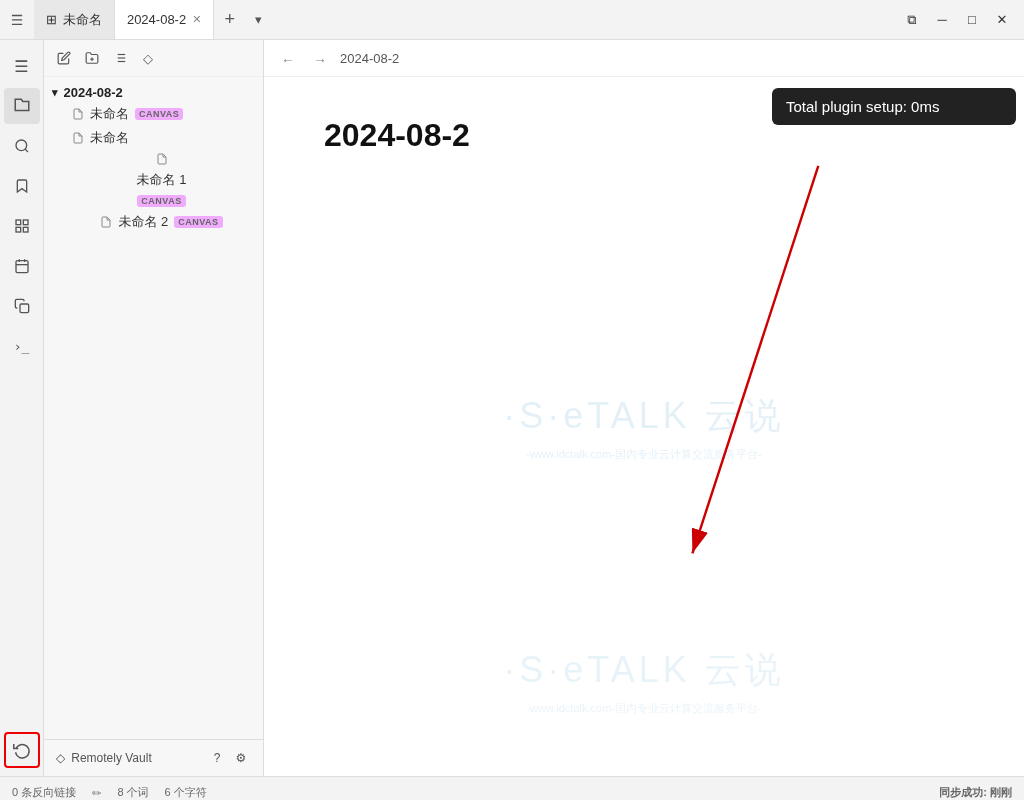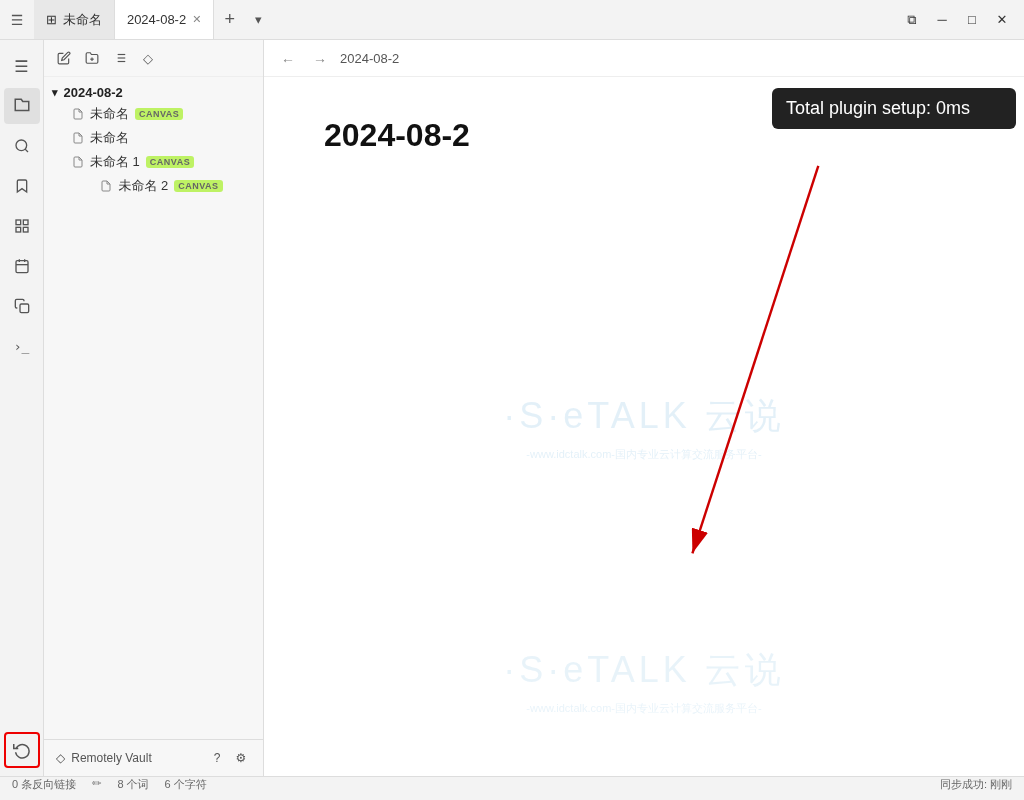--- a/index.html
+++ b/index.html
@@ -110,21 +110,21 @@
       font-size: 13px; color: #333;
       cursor: pointer; display: flex; align-items: center; gap: 6px;
       white-space: nowrap; overflow: hidden; text-overflow: ellipsis;
     }
     .file-item-group {
       font-weight: 600; color: #222; font-size: 13px;
       padding: 4px 8px 2px 8px;
     }
     .canvas-badge {
       font-size: 9px; font-weight: 700; color: #666;
-      background: #bef264; border-radius: 3px; padding: 1px 4px;
+      background: #f0abfc; border-radius: 3px; padding: 1px 4px;
       letter-spacing: 0.5px;
     }
     .file-panel-footer {
       border-top: 1px solid #ddd;
       padding: 8px 12px;
       display: flex; align-items: center; gap: 6px;
       font-size: 12px; color: #555; cursor: pointer;
     }
     .footer-icons { display: flex; gap: 4px; margin-left: auto; }
     .footer-icon {
@@ -167,42 +167,42 @@
       position: absolute;
       bottom: 60px; left: 50%; transform: translateX(-50%);
       text-align: center; pointer-events: none; opacity: 0.12;
     }
 
     
     .status-bar {
       height: 24px;
       background: #f3f3f3;
       border-top: 1px solid #ddd;
-      display: flex; align-items: flex-start; padding: 0 12px;
+      display: flex; align-items: flex-end; padding: 0 12px;
       font-size: 11px; color: #666; gap: 16px;
     }
     .status-bar-right {
-      margin-left: auto; display: flex; gap: 16px; align-items: center;
+      margin-left: auto; display: flex; gap: 16px; align-items: center; font-weight: bold;
     }
 
     
     .popup-container {
       position: absolute;
       top: 40px; right: 0;
       width: 260px;
       display: flex; flex-direction: column; gap: 6px;
       padding: 8px;
       z-index: 100;
     }
     .popup-item {
       background: #222;
       color: #fff;
       border-radius: 6px;
       padding: 10px 14px;
-      font-size: 18px;
+      font-size: 15px;
       cursor: pointer;
     }
 
     
     .arrow-svg {
       position: absolute;
       top: 0; left: 0;
       width: 100%; height: 100%;
       pointer-events: none;
       z-index: 50;
@@ -327,21 +327,21 @@
         <span>未命名</span>
         <span class="canvas-badge">CANVAS</span>
       </div>
       <div class="file-item" style="padding-left:28px;">
         <svg width="12" height="12" viewBox="0 0 24 24" fill="none" stroke="#888" stroke-width="2">
             <path d="M14 2H6a2 2 0 00-2 2v16a2 2 0 002 2h12a2 2 0 002-2V8z"></path>
             <polyline points="14 2 14 8 20 8"></polyline>
           </svg>
         <span>未命名</span>
       </div>
-      <div class="file-item" style="padding-left:28px;">
+      <div class="file-item" style="padding-left:28px;flex-direction:column;">
         <svg width="12" height="12" viewBox="0 0 24 24" fill="none" stroke="#888" stroke-width="2">
             <path d="M14 2H6a2 2 0 00-2 2v16a2 2 0 002 2h12a2 2 0 002-2V8z"></path>
             <polyline points="14 2 14 8 20 8"></polyline>
           </svg>
         <span>未命名 1</span>
         <span class="canvas-badge">CANVAS</span>
       </div>
       <div class="file-item" style="padding-left:28px;justify-content:center;">
         <svg width="12" height="12" viewBox="0 0 24 24" fill="none" stroke="#888" stroke-width="2">
             <path d="M14 2H6a2 2 0 00-2 2v16a2 2 0 002 2h12a2 2 0 002-2V8z"></path>

